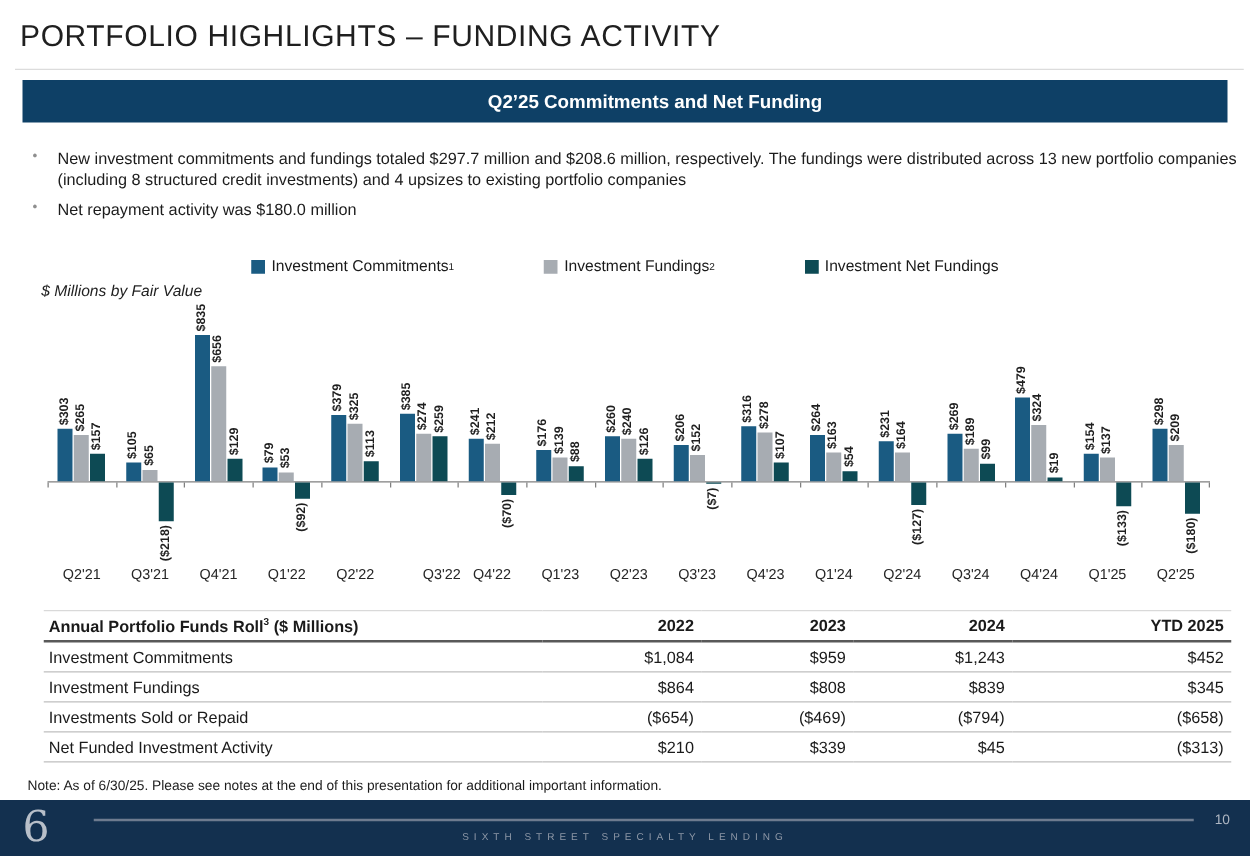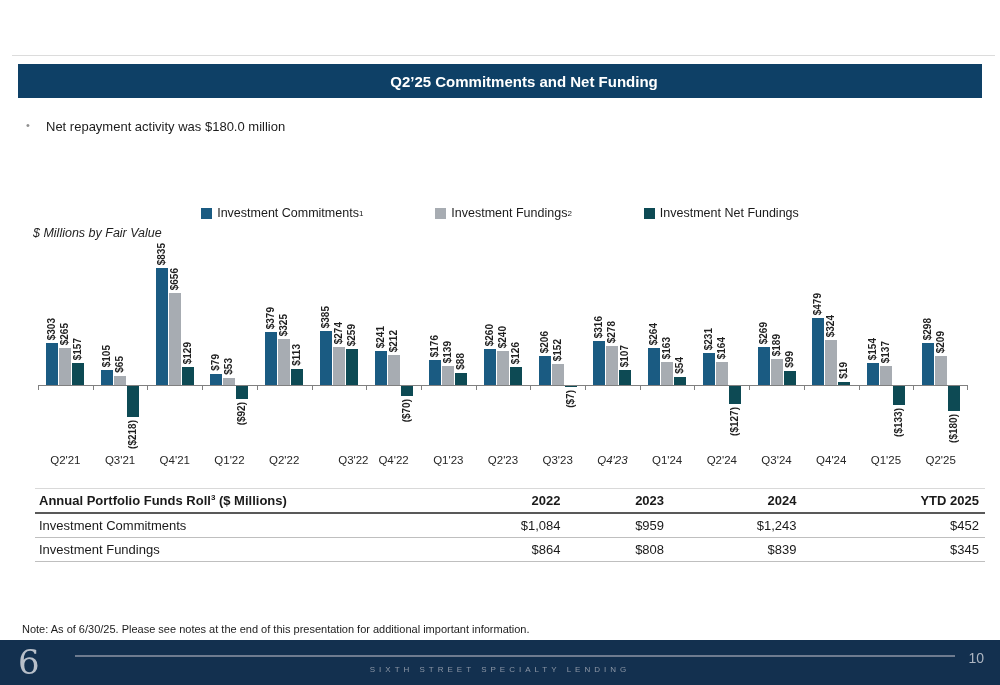--- a/index.html
+++ b/index.html
@@ -38,34 +38,36 @@
   .funds-table th { font-weight:700; text-align:right; white-space:nowrap; }
   .funds-table th.row-head, .funds-table td.row-head { text-align:left; width:42%;margin-left:40px; }
   .funds-table td { text-align:right; }
 
   .note { position:absolute; top:623px; left:22px; font-size:11px; color:#1c1c1c; }
 
   .footer { position:absolute; bottom:0; left:0; width:1000px; height:45px; background:#13304f; }
   .footer-logo { position:absolute; top:2px; left:18px; font-family:"DejaVu Serif", serif; font-size:34px; color:#b8bfc9; }
   .footer-rule { position:absolute; top:15px; left:75px; width:880px; height:2px; background:#6e7b8f; }
   .footer-brand { position:absolute; top:25px; left:0; width:1000px; text-align:center; font-size:8px; letter-spacing:4px; color:#8d97a6; }
-  .footer-page { position:absolute; top:10px; right:16px; font-size:14px; color:#aeb6c2; }
+  .footer-page { position:absolute; top:10px; right:16px; font-size:11px; color:#aeb6c2; }
 </style>
 </head>
 <body>
 
 <div class="slide">
 
+  <div class="page-title">PORTFOLIO HIGHLIGHTS – FUNDING ACTIVITY</div>
   <div class="title-rule"></div>
 
   <div class="banner" style="background: rgb(14, 64, 102);">
     <span>Q2’25 Commitments and Net Funding</span>
   </div>
 
   <ul class="bullets">
+      <li>New investment commitments and fundings totaled $297.7 million and $208.6 million, respectively. The fundings were distributed across 13 new portfolio companies (including 8 structured credit investments) and 4 upsizes to existing portfolio companies</li>
       <li>Net repayment activity was $180.0 million</li>
     </ul>
 
   <div class="legend">
       <div class="legend-item">
         <span class="legend-swatch" style="background: rgb(26, 91, 130);"></span>
         <span>Investment Commitments</span>
         <sup>1</sup>
       </div>
       <div class="legend-item">
@@ -170,21 +172,21 @@
       <span class="bar-label" style="left: 513.706px; bottom: 109px;">$152</span>
       <div class="bar" style="left: 526.706px; width: 12px; height: 1px; background: rgb(13, 74, 84); top: 146px;"></div>
       <span class="bar-label" style="left: 526.706px; top: 150px;">($7)</span>
       <span class="x-label" style="left: 492.353px; width: 54.7059px;">Q3'23</span>
       <div class="bar" style="left: 555.412px; width: 12px; height: 44px; background: rgb(26, 91, 130); bottom: 85px;"></div>
       <span class="bar-label" style="left: 555.412px; bottom: 132px;">$316</span>
       <div class="bar" style="left: 568.412px; width: 12px; height: 39px; background: rgb(167, 172, 178); bottom: 85px;"></div>
       <span class="bar-label" style="left: 568.412px; bottom: 127px;">$278</span>
       <div class="bar" style="left: 581.412px; width: 12px; height: 15px; background: rgb(13, 74, 84); bottom: 85px;"></div>
       <span class="bar-label" style="left: 581.412px; bottom: 103px;">$107</span>
-      <span class="x-label" style="left: 547.059px; width: 54.7059px; font-style: italic;">Q4'23</span>
+      <span class="x-label" style="left: 547.059px; width: 54.7059px;">Q4'23</span>
       <div class="bar" style="left: 610.118px; width: 12px; height: 37px; background: rgb(26, 91, 130); bottom: 85px;"></div>
       <span class="bar-label" style="left: 610.118px; bottom: 125px;">$264</span>
       <div class="bar" style="left: 623.118px; width: 12px; height: 23px; background: rgb(167, 172, 178); bottom: 85px;"></div>
       <span class="bar-label" style="left: 623.118px; bottom: 111px;">$163</span>
       <div class="bar" style="left: 636.118px; width: 12px; height: 8px; background: rgb(13, 74, 84); bottom: 85px;"></div>
       <span class="bar-label" style="left: 636.118px; bottom: 96px;">$54</span>
       <span class="x-label" style="left: 601.765px; width: 54.7059px;">Q1'24</span>
       <div class="bar" style="left: 664.824px; width: 12px; height: 32px; background: rgb(26, 91, 130); bottom: 85px;"></div>
       <span class="bar-label" style="left: 664.824px; bottom: 120px;">$231</span>
       <div class="bar" style="left: 677.824px; width: 12px; height: 23px; background: rgb(167, 172, 178); bottom: 85px;"></div>
@@ -240,20 +242,34 @@
           <td>$1,243</td>
           <td>$452</td>
         </tr>
         <tr>
           <td class="row-head">Investment Fundings</td>
           <td>$864</td>
           <td>$808</td>
           <td>$839</td>
           <td>$345</td>
         </tr>
+        <tr>
+          <td class="row-head">Investments Sold or Repaid</td>
+          <td>($654)</td>
+          <td>($469)</td>
+          <td>($794)</td>
+          <td>($658)</td>
+        </tr>
+        <tr>
+          <td class="row-head">Net Funded Investment Activity</td>
+          <td>$210</td>
+          <td>$339</td>
+          <td>$45</td>
+          <td>($313)</td>
+        </tr>
       </tbody>
   </table>
 
   <div class="note">Note: As of 6/30/25. Please see notes at the end of this presentation for additional important information.</div>
 
   <div class="footer" style="background: rgb(19, 48, 79);">
     <div class="footer-logo">6</div>
     <div class="footer-rule"></div>
     <div class="footer-brand">SIXTH STREET SPECIALTY LENDING</div>
     <div class="footer-page">10</div>

